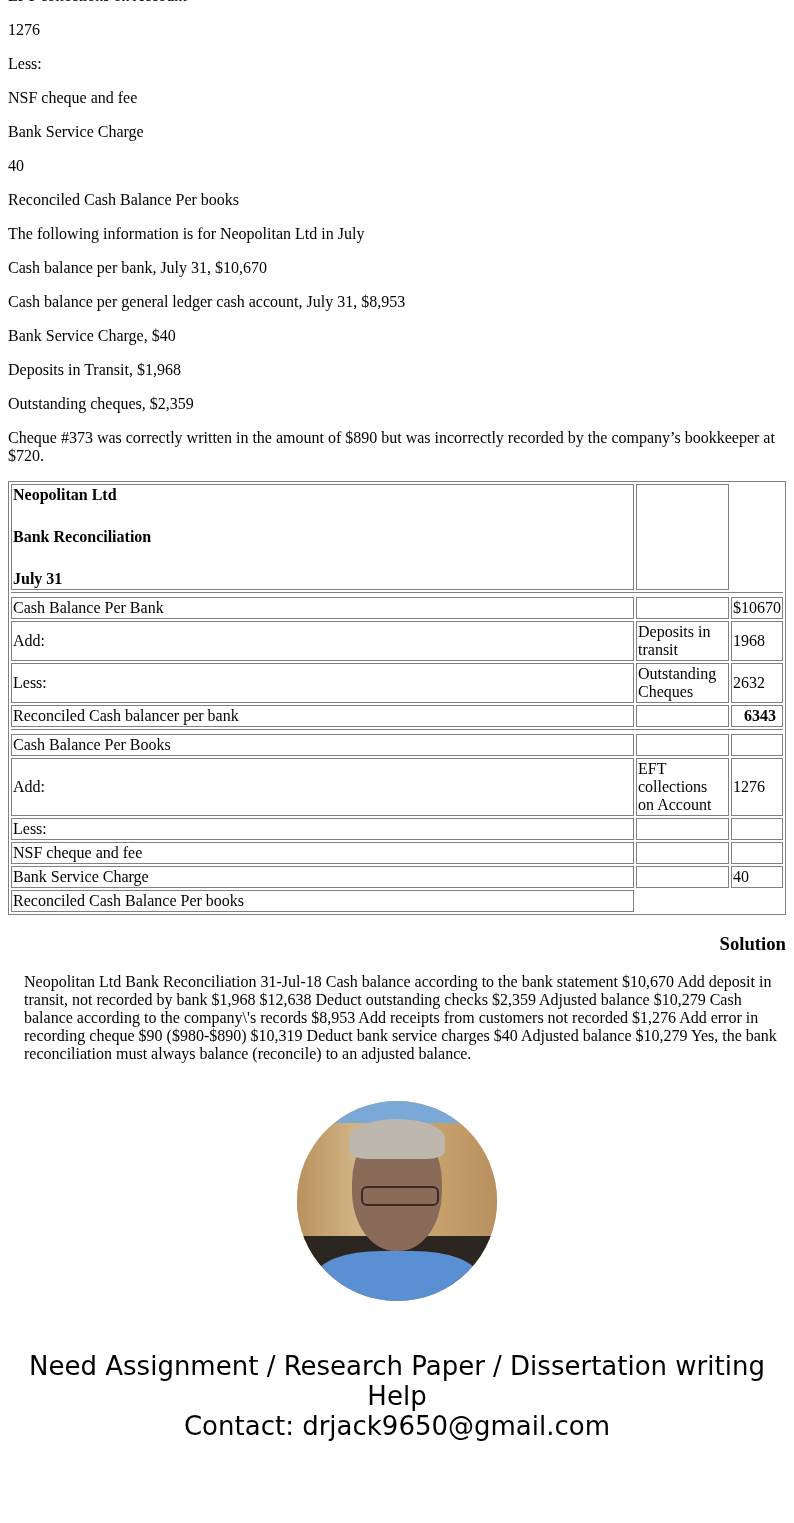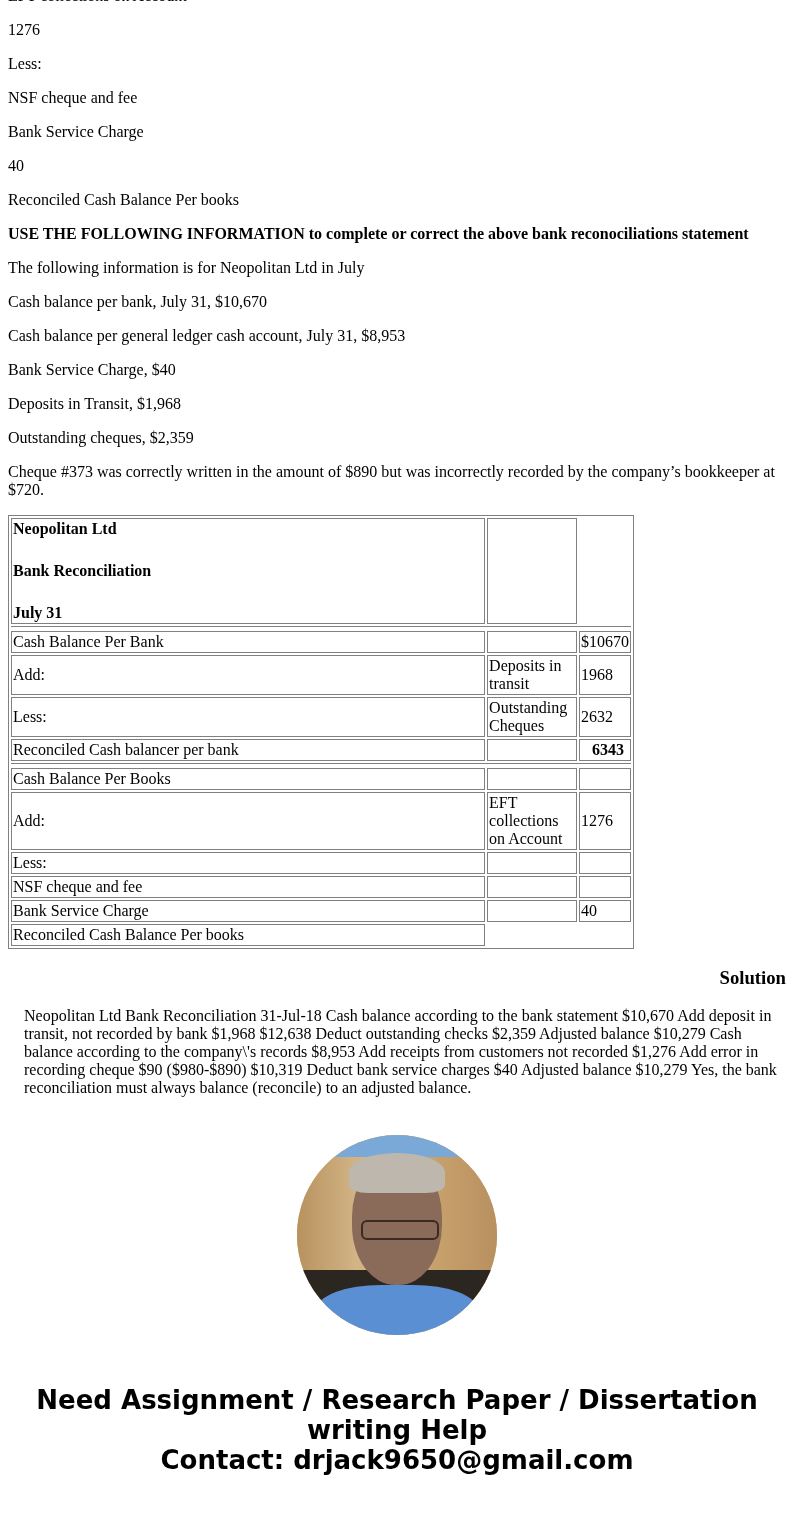--- a/index.html
+++ b/index.html
@@ -9,21 +9,21 @@
     font-size: 16px;
     color: #000;
     position: relative;
   }
   .content { padding: 0 8px; position: relative; top: -13px; }
   p { margin: 16px 0; line-height: 18px; }
   p.b { font-weight: bold; }
   table.recon {
     border: 1px solid #808080;
     border-spacing: 2px;
-    width: 626px;
+    width: 778px;
     margin-top: 16px;
   }
   table.recon td {
     border: 1px solid #808080;
     padding: 1px;
     vertical-align: middle;
     line-height: 18px;
   }
   table.recon td.noborder { border: none; }
   table.recon td.c1 { width: 620px; }
@@ -41,42 +41,41 @@
   }
   .av-wall { position: absolute; inset: 0; background: linear-gradient(90deg,#b8925e 0%,#d2b486 30%,#c7a16c 70%,#b89060 100%); }
   .av-sky { position: absolute; left: 0; right: 0; top: 0; height: 22px; background: #7aa9d8; }
   .av-dark { position: absolute; left: 0; right: 0; top: 135px; height: 30px; background: #2b2620; }
   .av-shirt { position: absolute; left: 20px; right: 20px; top: 150px; height: 60px; background: #5b8fd3; border-radius: 40% 40% 0 0; }
   .av-face { position: absolute; left: 55px; top: 25px; width: 90px; height: 125px; background: #8a6a58; border-radius: 45% 45% 48% 48%; }
   .av-hair { position: absolute; left: 52px; top: 18px; width: 96px; height: 40px; background: #bdb7ae; border-radius: 50% 50% 20% 20%; }
   .av-glasses { position: absolute; left: 64px; top: 85px; width: 74px; height: 16px; border: 2px solid #3a2a22; border-radius: 6px; }
   .footer {
     font-family: "DejaVu Sans", sans-serif;
-    font-weight: bold;
+    font-weight: normal;
     font-size: 26px;
     text-align: center;
     line-height: 30px;
     margin-top: 50px;
     padding: 0 10px;
   }
 </style>
 </head>
 <body>
 
 <div class="content">
 
   <p style="margin-top:0;">EFT collections on Account</p>
   <p>1276</p>
   <p>Less:</p>
   <p>NSF cheque and fee</p>
   <p>Bank Service Charge</p>
   <p>40</p>
   <p>Reconciled Cash Balance Per books</p>
 
-  <p class="b">USE THE FOLLOWING INFORMATION to complete or correct the above bank reconociliations statement</p>
 
   <p>The following information is for Neopolitan Ltd in July</p>
   <p>Cash balance per bank, July 31, $10,670</p>
   <p>Cash balance per general ledger cash account, July 31, $8,953</p>
   <p>Bank Service Charge, $40</p>
   <p>Deposits in Transit, $1,968</p>
   <p>Outstanding cheques, $2,359</p>
   <p>Cheque #373 was correctly written in the amount of $890 but was incorrectly recorded by the company’s bookkeeper at $720.</p>
 
   <table class="recon">

